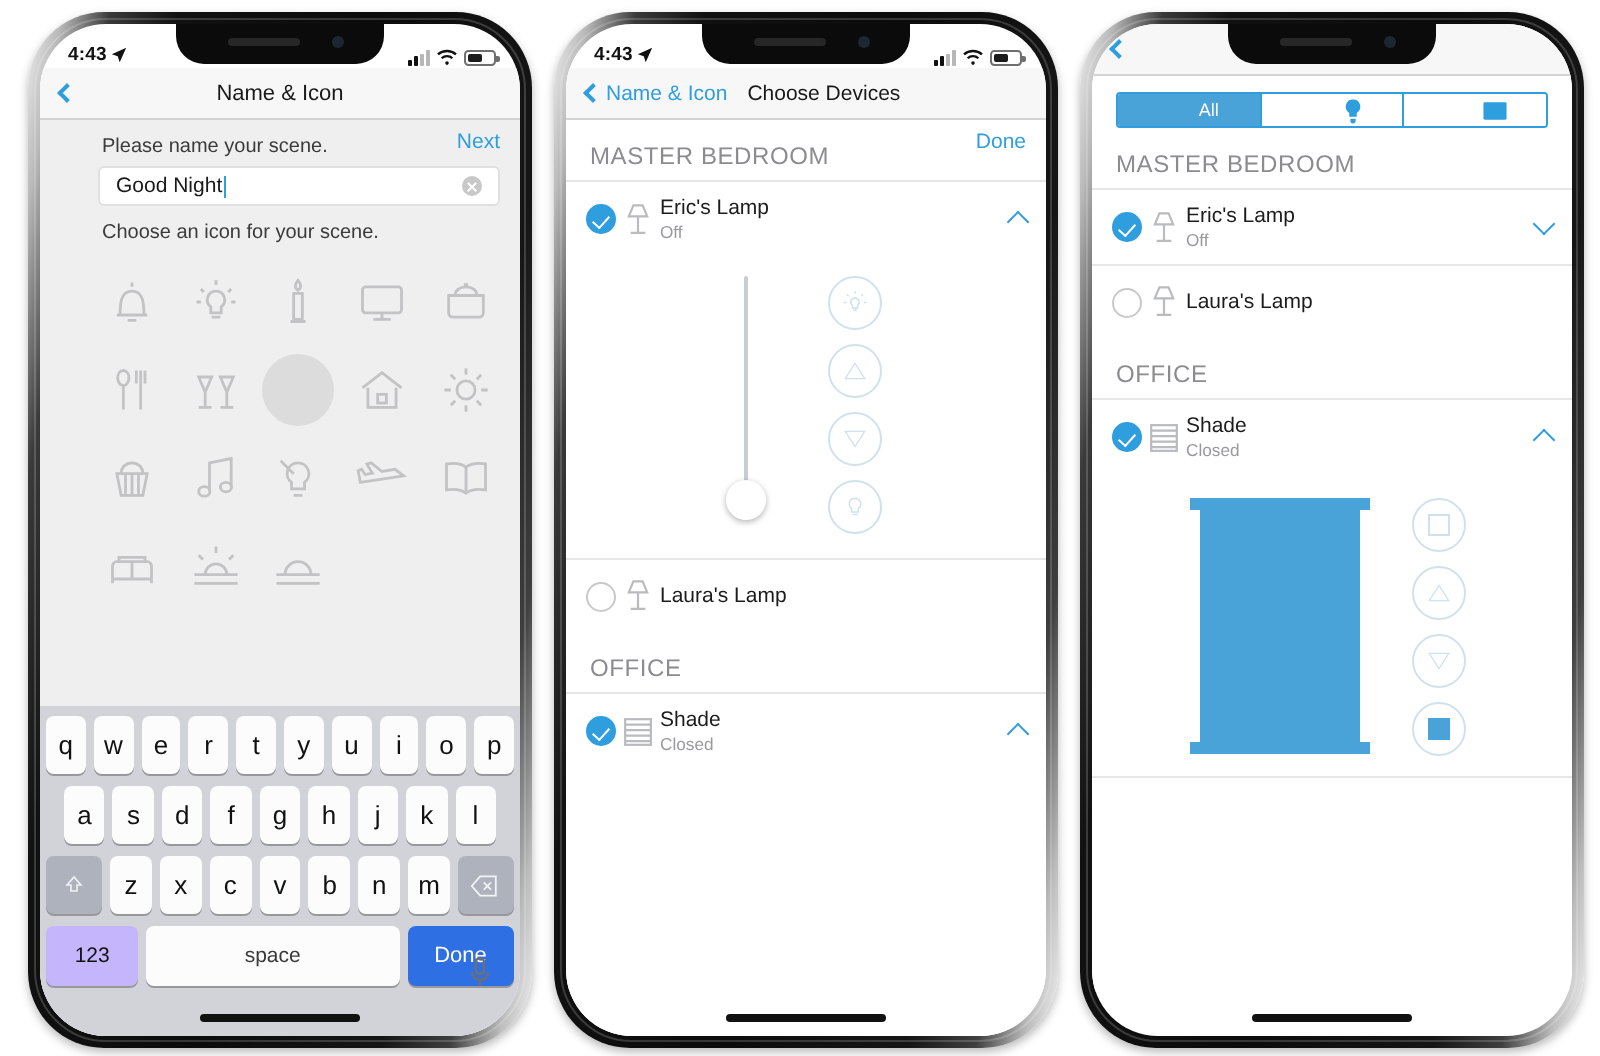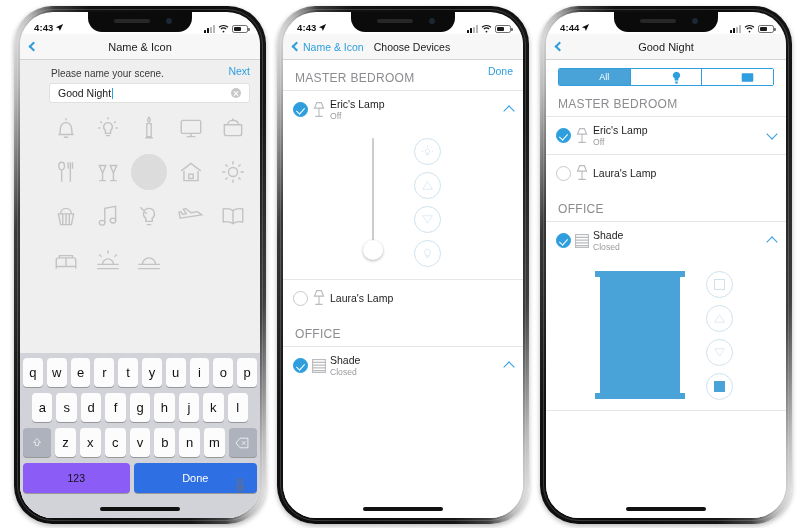--- a/index.html
+++ b/index.html
@@ -137,21 +137,21 @@
   .key{
     background:#fcfcfd; border-radius:4px; height:29px;
     display:flex;align-items:center;justify-content:center;
     font-size:13px;color:#111; flex:1;
     box-shadow:0 1px 0 rgba(0,0,0,.28);
   }
   .krow.r2{ padding:0 12px; }
   .krow.r3{ padding:0 3px; }
   .key.wide{ flex:1.35; background:#adb2bd; }
   .krow.r4 .key{ height:30px; }
-  .key.num{ flex:.95; font-size:10.5px; background:#8b5cf6;}
+  .key.num{ flex:.95; font-size:10.5px; background:#c4b5fd;}
   .key.space{ flex:2.6; font-size:10.5px; color:#3a3a3a;}
   .key.done{ flex:1.1; background:#2f6fe4; color:#fff; font-size:11px;}
   .mic{ position:absolute; right:14px; bottom:24px; }
 
   
   .content{ height:calc(100% - 48px); overflow:hidden; background:#fff; position:relative;}
   .intro{
     font-size:10.3px; color:#1c1c1c; line-height:1.34;
     padding:9px 12px 2px;
   }
@@ -289,20 +289,21 @@
 
       <div class="p1-body">
         <div class="p1-label">Please name your scene.</div>
 
         <div class="p1-field">
           <span>Good Night</span>
           <i class="caret"></i>
           <span class="clearx"></span>
         </div>
 
+        <div class="p1-label">Choose an icon for your scene.</div>
 
         <div class="icon-grid">
           <div class="icon-cell">
             <svg viewBox="0 0 24 24">
                 <path d="M12 3v2M6.5 18c0-6 .5-11 5.5-11s5.5 5 5.5 11zM5 18h14M10 20.5h4"></path>
               </svg>
           </div>
           <div class="icon-cell">
             <svg viewBox="0 0 24 24">
                 <path d="M12 7a4 4 0 0 0-2.4 7.2V17h4.8v-2.8A4 4 0 0 0 12 7zM10 19h4M12 2v2M5 6l1.4 1.4M19 6l-1.4 1.4M3 12h2M19 12h2"></path>
@@ -437,20 +438,21 @@
             <div class="key">m</div>
             <div class="key wide">
               <svg width="15" height="12" viewBox="0 0 24 20">
                   <path d="M8 2h13v16H8L1 10z" fill="none" stroke="#f3f3f5" stroke-width="1.5"></path>
                   <path d="M11 7l6 6M17 7l-6 6" stroke="#f3f3f5" stroke-width="1.5"></path>
                 </svg>
             </div>
           </div>
           <div class="krow r4">
             <div class="key num">123</div>
+            <div class="key space">space</div>
             <div class="key done">Done</div>
           </div>
           <svg class="mic" width="12" height="16" viewBox="0 0 12 16">
             <rect x="4" y="1" width="4" height="8" rx="2" fill="none" stroke="#6e6e73" stroke-width="1.2"></rect>
             <path d="M2 8a4 4 0 0 0 8 0M6 12v3" fill="none" stroke="#6e6e73" stroke-width="1.2"></path>
           </svg>
         </div>
       </div>
       <div class="homebar"></div>
     </div>
@@ -577,44 +579,20 @@
     </div>
   </div>
 
   <div class="phone" id="phone3">
     <div class="screen">
       <div class="notch">
         <div class="speaker"></div>
         <div class="cam"></div>
       </div>
 
-      <div class="statusbar">
-        <div class="sb-left">
-          <span>4:44</span>
-          <svg width="9" height="9" viewBox="0 0 10 10">
-              <path d="M9 1 L1 4.6 L4.3 5.7 L5.4 9 Z" fill="#111"></path>
-            </svg>
-        </div>
-        <div class="sb-right">
-          <span class="bars">
-              <i></i>
-              <i></i>
-              <i></i>
-              <i></i>
-            </span>
-          <svg width="11" height="9" viewBox="0 0 12 10">
-            <path d="M1 3.6 A7.5 7.5 0 0 1 11 3.6" stroke="#111" fill="none" stroke-width="1.3"></path>
-            <path d="M3 5.7 A4.4 4.4 0 0 1 9 5.7" stroke="#111" fill="none" stroke-width="1.3"></path>
-            <circle cx="6" cy="8.4" r="1" fill="#111"></circle>
-          </svg>
-          <span class="batt">
-              <span></span>
-            </span>
-        </div>
-      </div>
 
       <div class="navbar">
         <div class="nav-left">
           <i class="chev-back"></i>
         </div>
         <div class="nav-title">Good Night</div>
       </div>
 
       <div class="content">
         <div class="seg">

